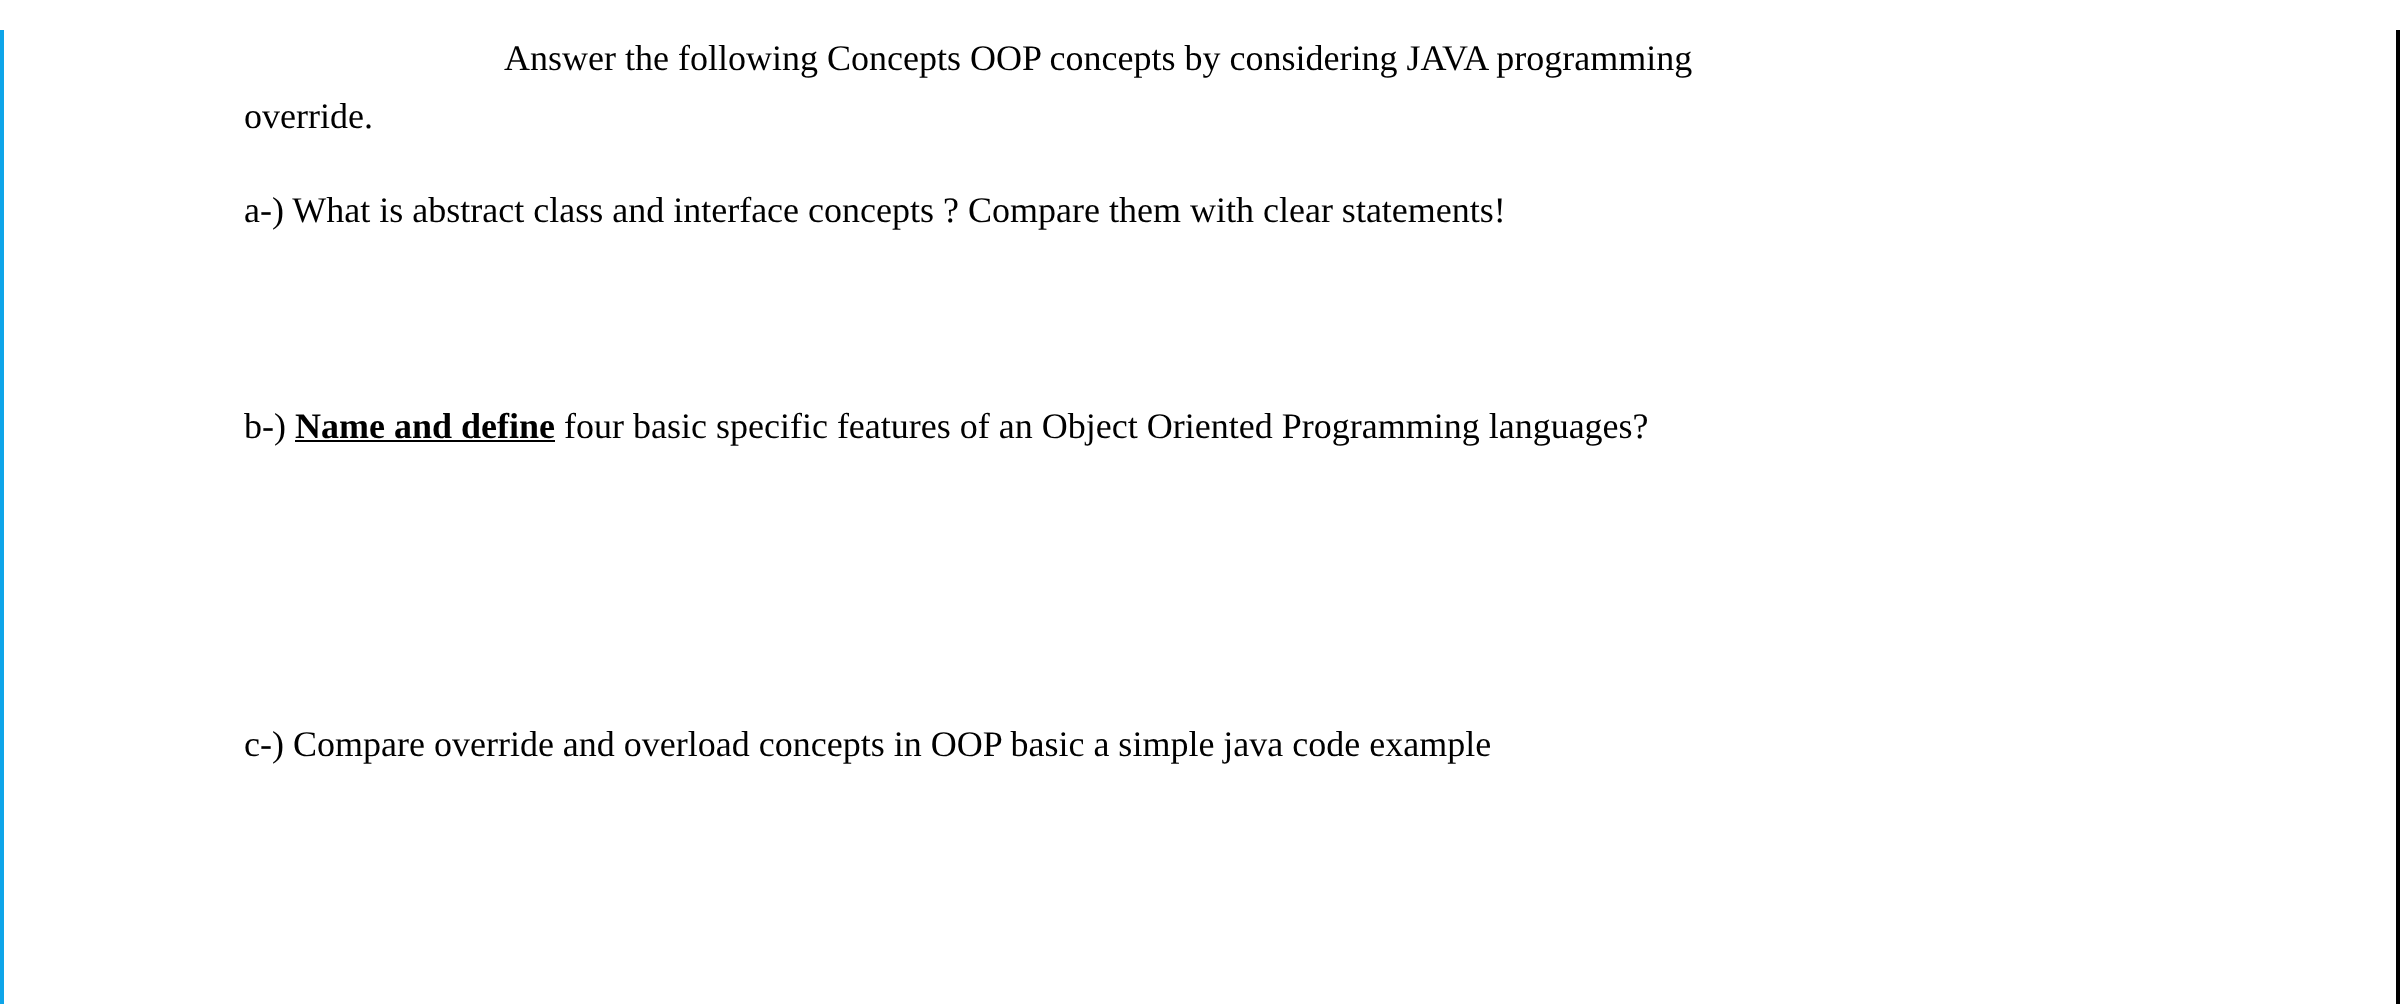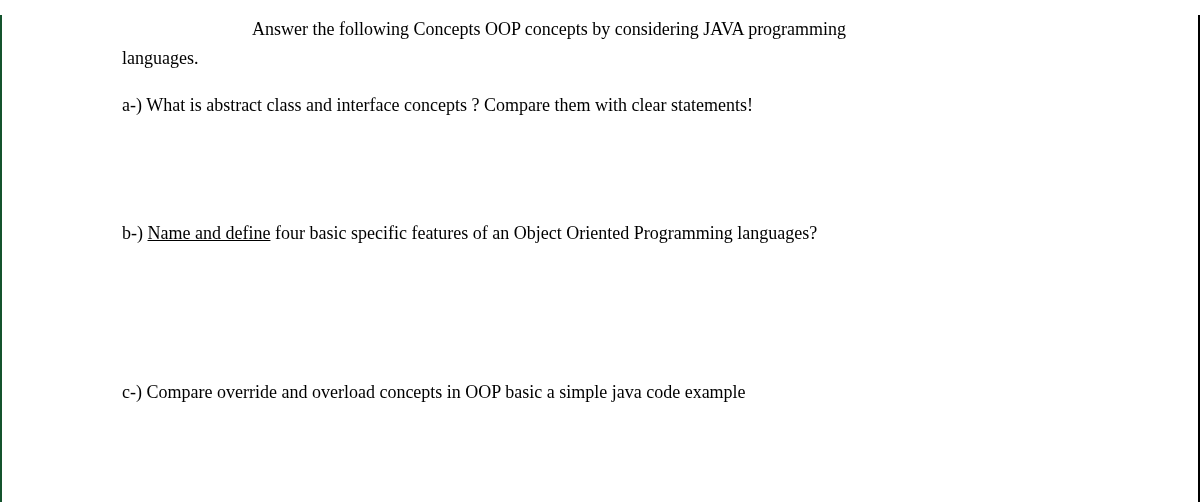--- a/index.html
+++ b/index.html
@@ -10,57 +10,57 @@
     body {
       width: 1200px;
       height: 502px;
       background: #ffffff;
       font-family: Georgia, 'Times New Roman', Times, serif;
       font-size: 18px;
       color: #000000;
       padding: 15px 0 0 0;
     }
     .document-page {
-      border-left: 2px solid #14532d;
+      border-left: 2px solid #0ea5e9;
       border-right: 2px solid #000;
       height: 100%;
       padding: 0 120px;
       position: relative;
     }
     .intro-block {
       margin-bottom: 18px;
     }
     .intro-line1 {
       padding-left: 130px;
       line-height: 1.6;
     }
     .intro-line2 {
       line-height: 1.6;
     }
     .question {
       line-height: 1.6;
     }
     .question-a {
-      margin-bottom: 100px;
+      margin-bottom: 80px;
     }
     .question-b {
       margin-bottom: 130px;
     }
     .underline {
       text-decoration: underline;
-      font-weight: normal;
+      font-weight: bold;
     }
   </style>
 </head>
 <body>
 
 <div class="document-page">
   <div class="intro-block">
     <div class="intro-line1">Answer the following Concepts OOP concepts by considering JAVA programming</div>
-    <div class="intro-line2">languages.</div>
+    <div class="intro-line2">override.</div>
   </div>
 
   <div class="question question-a">
     <span>a-) </span><span>What is abstract class and interface concepts ? Compare them with clear statements!</span>
   </div>
 
   <div class="question question-b">
     <span>b-) </span><span class="underline">Name and define</span><span> four basic specific features of an Object Oriented Programming languages?</span>
   </div>
 

